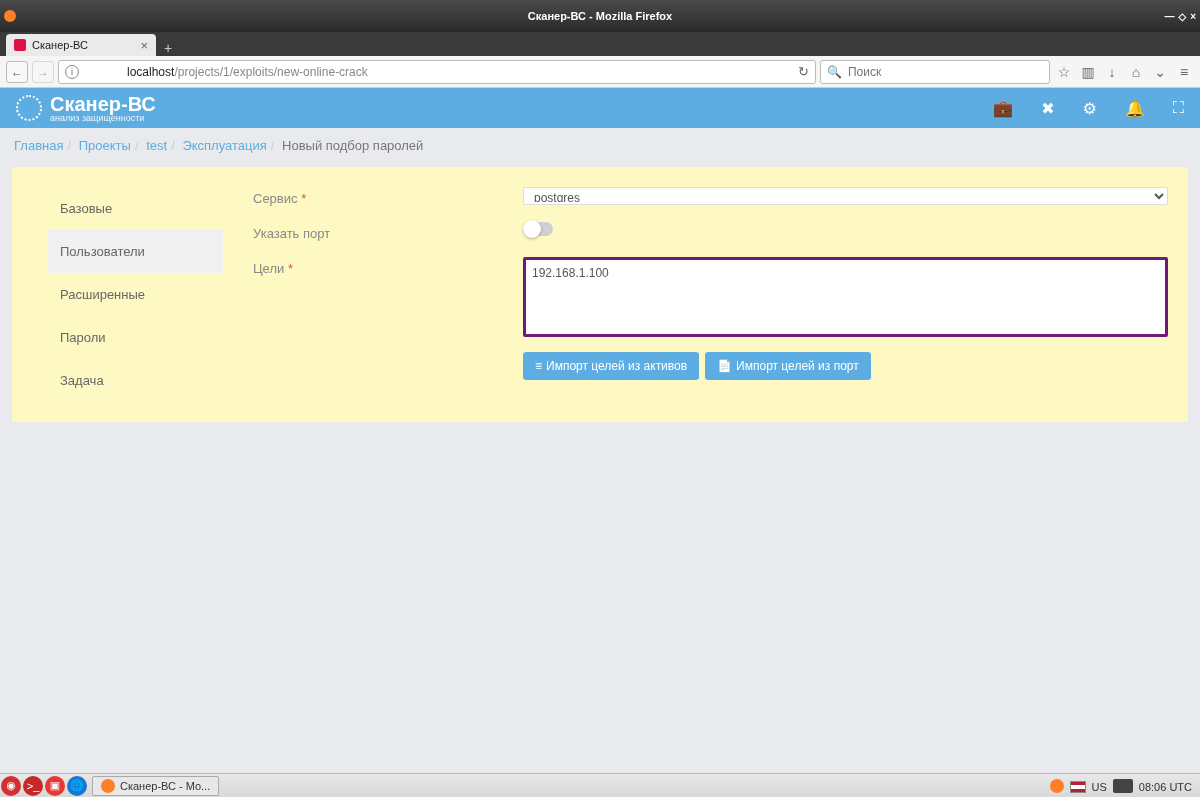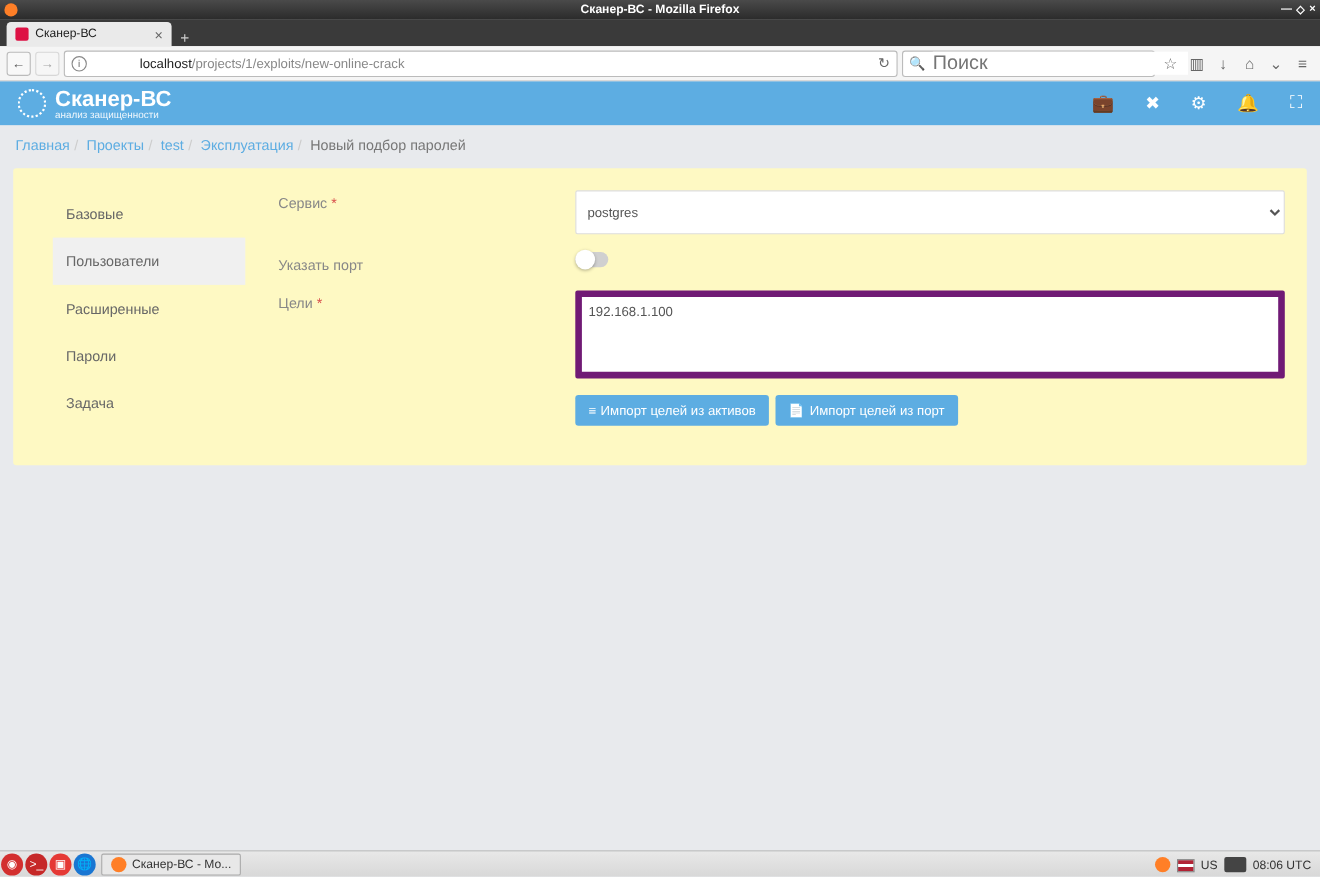--- a/index.html
+++ b/index.html
@@ -1,40 +1,40 @@
 <!DOCTYPE html>
 <html><head>
 <meta charset="utf-8">
 <style>
 * { box-sizing: border-box; margin: 0; padding: 0; }
 body { font-family: Arial, sans-serif; font-size: 13px; background: #e8eaed; width: 1200px; height: 797px; overflow: hidden; position: relative; }
 
 
-.os-titlebar { height: 18px; background: linear-gradient(to bottom, #4a4a4a, #2a2a2a); color: #fff; display: flex; align-items: center; justify-content: center; position: relative; font-size: 11px; font-weight: bold; }
+.os-titlebar { height: 32px; background: linear-gradient(to bottom, #4a4a4a, #2a2a2a); color: #fff; display: flex; align-items: center; justify-content: center; position: relative; font-size: 11px; font-weight: bold; }
 .os-titlebar .win-controls { position: absolute; right: 4px; display: flex; gap: 4px; font-size: 10px; cursor: pointer; }
 .os-titlebar .win-controls span { cursor: pointer; }
 .os-titlebar .app-icon { position: absolute; left: 4px; width: 12px; height: 12px; background: #ff7f27; border-radius: 50%; }
 
 
 .tab-strip { height: 24px; background: #3a3a3a; display: flex; align-items: flex-end; padding-left: 6px; }
 .tab { background: #eaeaea; border-radius: 4px 4px 0 0; height: 22px; width: 150px; display: flex; align-items: center; padding: 0 8px; font-size: 11px; color: #222; gap: 6px; position: relative; }
 .tab .fav { width: 12px; height: 12px; background: #d14; border-radius: 2px; }
 .tab .close { margin-left: auto; font-size: 13px; color: #666; cursor: pointer; }
 .new-tab { color: #ccc; width: 24px; text-align: center; font-size: 14px; cursor: pointer; }
 
 
 .browser-toolbar { height: 32px; background: #f5f5f5; border-bottom: 1px solid #ccc; display: flex; align-items: center; padding: 0 6px; gap: 4px; }
 .nav-btn { width: 22px; height: 22px; border: 1px solid #bbb; border-radius: 3px; background: #f8f8f8; display: flex; align-items: center; justify-content: center; font-size: 12px; color: #555; cursor: pointer; }
 .url-bar { flex: 1; height: 24px; border: 1px solid #bbb; border-radius: 3px; background: #fff; display: flex; align-items: center; padding: 0 6px; gap: 6px; font-size: 12px; }
 .url-bar .info-icon { width: 14px; height: 14px; border: 1px solid #888; border-radius: 50%; display: inline-flex; align-items: center; justify-content: center; font-size: 9px; color: #666; }
 .url-text { color: #888; padding-left: 42px; }
 .url-text .host { color: #222; }
 .url-bar .reload { margin-left: auto; font-size: 13px; color: #666; cursor: pointer; }
 .search-bar { width: 230px; height: 24px; border: 1px solid #bbb; border-radius: 3px; background: #fff; display: flex; align-items: center; padding: 0 6px; gap: 6px; font-size: 12px; }
-.search-bar input { border: none; outline: none; flex: 1; font-size: 18px; color: #555; }
+.search-bar input { border: none; outline: none; flex: 1; font-size: 12px; color: #555; }
 .tool-icon { width: 20px; height: 20px; display: flex; align-items: center; justify-content: center; font-size: 14px; color: #666; cursor: pointer; }
 
 
 .app-header { height: 40px; background: #5dade2; display: flex; align-items: center; padding: 0 16px; color: #fff; }
 .logo-wrap { display: flex; align-items: center; gap: 8px; }
 .logo-icon { width: 26px; height: 26px; border: 2px dotted #fff; border-radius: 50%; }
 .logo-text { display: flex; flex-direction: column; line-height: 1; }
 .logo-text .brand { font-size: 20px; font-weight: bold; }
 .logo-text .sub { font-size: 9px; opacity: 0.9; }
 .header-icons { margin-left: auto; display: flex; gap: 28px; font-size: 16px; }
@@ -50,24 +50,24 @@
 .panel { background: #fef9c3; margin: 6px 12px 12px; border-radius: 3px; padding: 20px 0 20px 16px; }
 .panel-body { display: flex; padding: 0 20px; }
 .tabs-col { width: 175px; }
 .vtab { padding: 14px 12px; font-size: 13px; color: #676767; cursor: pointer; }
 .vtab.active { background: #f0f0f0; }
 .form-col { flex: 1; padding-left: 30px; }
 .form-row { display: flex; align-items: flex-start; margin-bottom: 16px; }
 .form-label { width: 270px; font-size: 13px; color: #888; padding-top: 4px; }
 .req { color: #d9534f; }
 .form-field { flex: 1; }
-.select { width: 100%; height: 40px; border: 1px solid #ddd; border-radius: 2px; padding: 2px 6px; font-size: 12px; color: #555; background: #fff; }
+.select { width: 100%; height: 18px; border: 1px solid #ddd; border-radius: 2px; padding: 2px 6px; font-size: 12px; color: #555; background: #fff; }
 .toggle { width: 30px; height: 14px; background: #d0d0d0; border-radius: 8px; position: relative; cursor: pointer; }
 .toggle::after { content: ''; position: absolute; left: 0; top: -2px; width: 18px; height: 18px; background: #fff; border-radius: 50%; box-shadow: 0 1px 3px rgba(0,0,0,.3); }
-.textarea { width: 100%; height: 80px; border: 6px solid #701a75; border-radius: 2px; padding: 6px; font-size: 12px; color: #555; resize: none; font-family: inherit; }
+.textarea { width: 100%; height: 80px; border: 3px solid #701a75; border-radius: 2px; padding: 6px; font-size: 12px; color: #555; resize: none; font-family: inherit; }
 .import-buttons { display: flex; gap: 6px; margin-top: 12px; }
 .btn-blue { background: #5dade2; color: #fff; border: none; padding: 7px 12px; border-radius: 3px; font-size: 12px; cursor: pointer; display: inline-flex; align-items: center; gap: 4px; }
 .panel-footer { border-top: 1px solid #eee; margin: 20px 20px 0; padding-top: 18px; display: flex; gap: 8px; }
 .btn-default { background: #fff; color: #555; border: 1px solid #ccc; padding: 7px 14px; border-radius: 3px; font-size: 12px; cursor: pointer; }
 
 
 .taskbar { position: absolute; bottom: 0; left: 0; right: 0; height: 24px; background: linear-gradient(to bottom, #e8e8e8, #d8d8d8); border-top: 1px solid #bbb; display: flex; align-items: center; }
 .taskbar-left { display: flex; align-items: center; height: 100%; }
 .tb-icon { width: 20px; height: 20px; border-radius: 50%; margin: 0 1px; display: flex; align-items: center; justify-content: center; font-size: 11px; color: #fff; cursor: pointer; }
 .tb-red { background: #d32f2f; }

